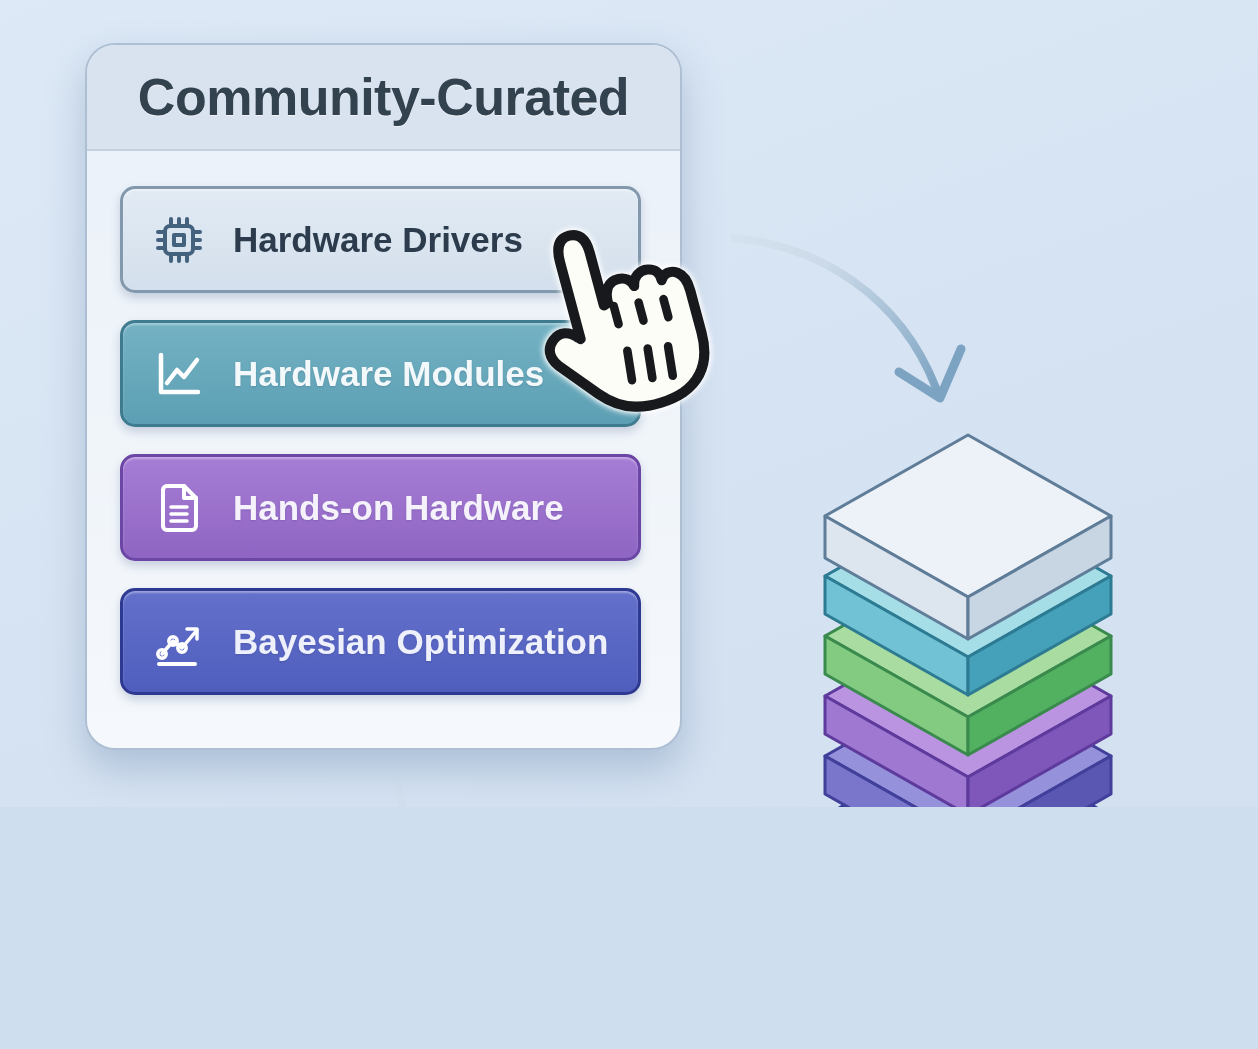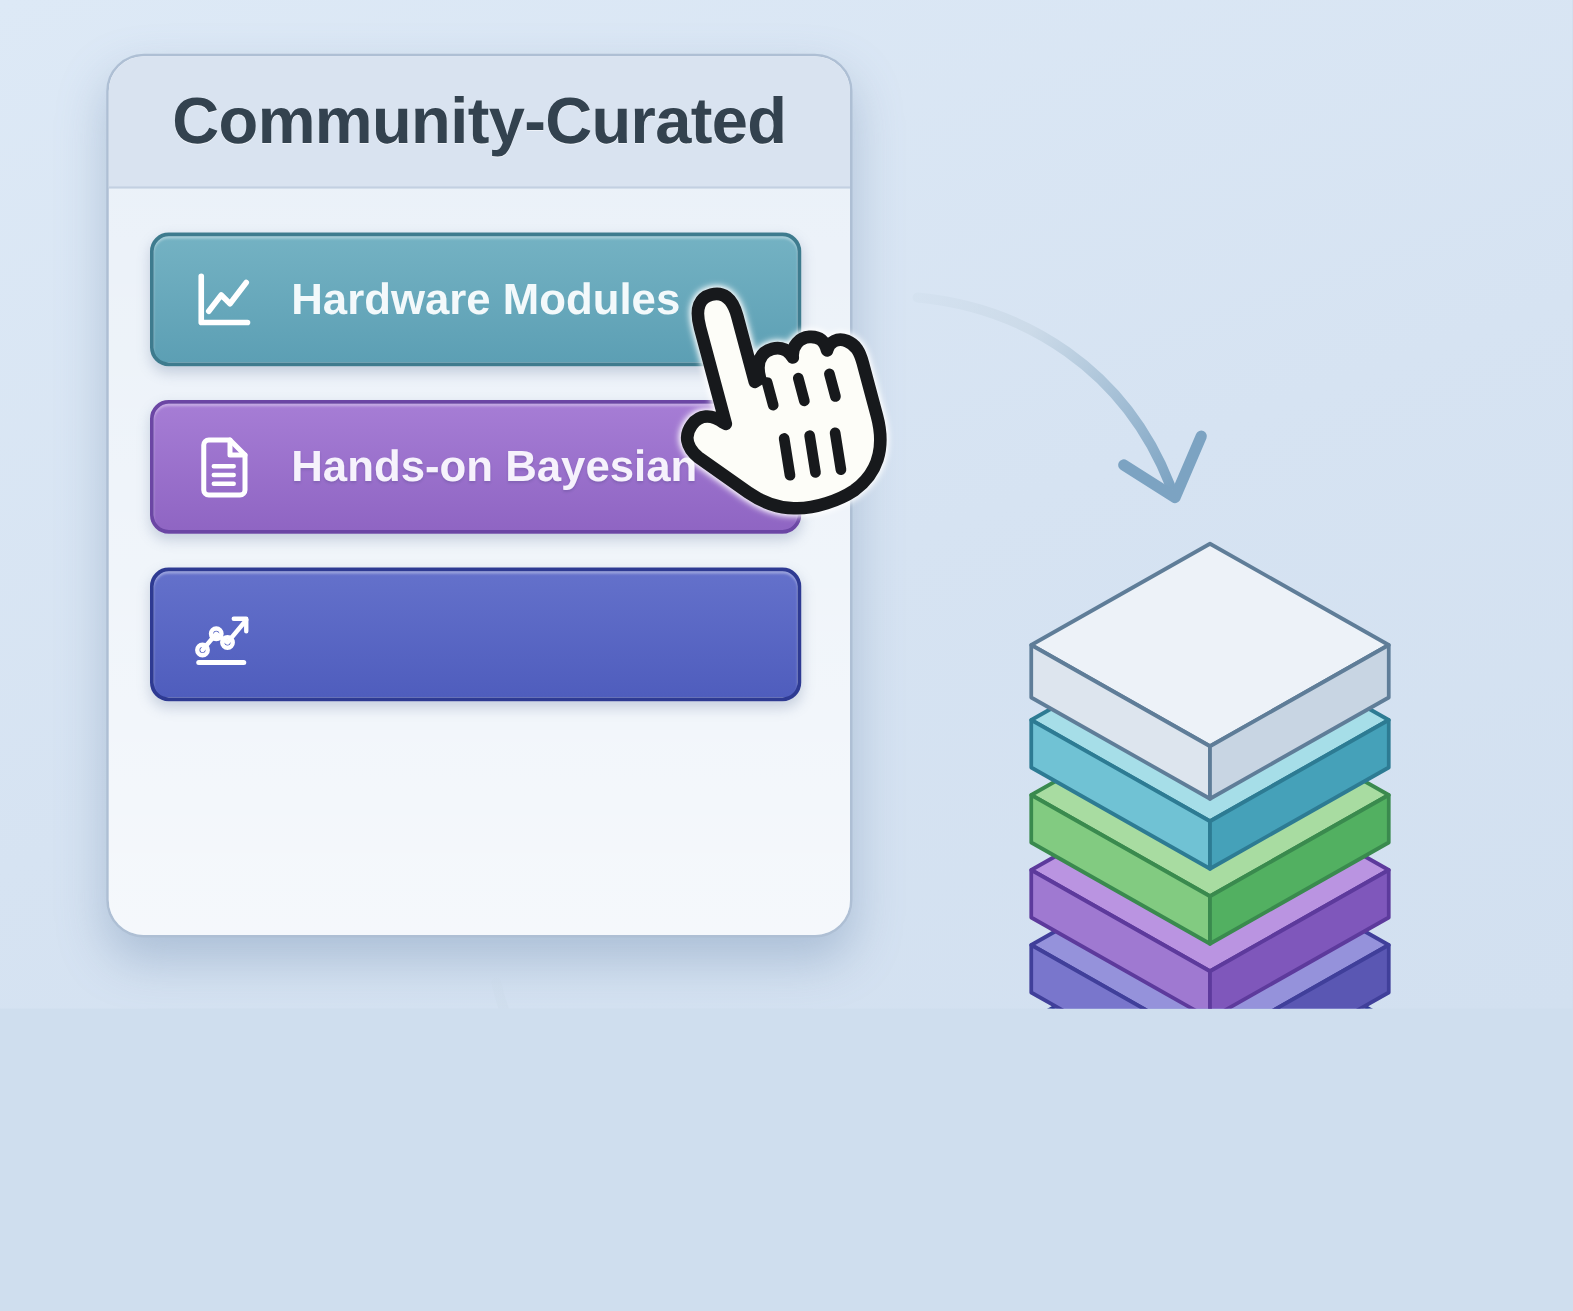--- a/index.html
+++ b/index.html
@@ -54,53 +54,64 @@
 <body>
 
 <div class="canvas">
 
   <section class="panel" style="background: rgb(233, 240, 248); border-color: rgb(174, 191, 212);">
     <header class="panel-header" style="background: rgb(217, 227, 240);">
       <h1 class="panel-title" style="color: rgb(51, 66, 79);">Community-Curated</h1>
     </header>
     <div class="panel-body">
 
+      <button class="pill" style="background: linear-gradient(rgb(226, 235, 244), rgb(211, 223, 236)); border-color: rgb(130, 152, 172); color: rgb(44, 60, 76);">
+        <span class="btn-icon" style="color: rgb(68, 97, 126);">
+          <svg viewBox="0 0 58 58" fill="none" stroke="currentColor" stroke-width="4" stroke-linecap="round" stroke-linejoin="round">
+            <rect x="15" y="15" width="28" height="28" rx="5"></rect>
+            <rect x="24" y="24" width="10" height="10" stroke-width="4"></rect>
+            <path d="M21 15V8 M29 15V8 M37 15V8 M21 43v7 M29 43v7 M37 43v7 M15 21H8 M15 29H8 M15 37H8 M43 21h7 M43 29h7 M43 37h7"></path>
+          </svg>
+        </span>
+        <span class="btn-label">Hardware Drivers</span>
+      </button>
 
       <button class="pill" style="background: linear-gradient(rgb(116, 178, 195), rgb(92, 159, 180)); border-color: rgb(62, 123, 142); color: rgb(243, 249, 251);">
         <span class="btn-icon" style="color: rgb(255, 255, 255);">
           <svg viewBox="0 0 58 58" fill="none" stroke="currentColor" stroke-width="4.5" stroke-linecap="round" stroke-linejoin="round">
             <path d="M11 10v37h37"></path>
             <path d="M17 38l10-13 7 7 13-17"></path>
           </svg>
         </span>
         <span class="btn-label">Hardware Modules</span>
       </button>
 
       <button class="pill" style="background: linear-gradient(rgb(166, 125, 213), rgb(143, 101, 195)); border-color: rgb(107, 70, 164); color: rgb(246, 242, 252);">
         <span class="btn-icon" style="color: rgb(255, 255, 255);">
           <svg viewBox="0 0 58 58" fill="none" stroke="currentColor" stroke-width="4" stroke-linecap="round" stroke-linejoin="round">
             <path d="M17 7h17l12 12v28a4 4 0 0 1-4 4H17a4 4 0 0 1-4-4V11a4 4 0 0 1 4-4z"></path>
             <path d="M34 7v12h12"></path>
             <path d="M21 28h16 M21 35h16 M21 42h16" stroke-width="3.5"></path>
           </svg>
         </span>
-        <span class="btn-label">Hands-on Bayesian</span>
+        <span class="btn-label">Hands-on Hardware</span>
       </button>
 
       <button class="pill" style="background: linear-gradient(rgb(100, 113, 203), rgb(79, 93, 189)); border-color: rgb(46, 58, 146); color: rgb(238, 240, 251);">
         <span class="btn-icon" style="color: rgb(255, 255, 255);">
           <svg viewBox="0 0 58 58" fill="none" stroke="currentColor" stroke-width="3.5" stroke-linecap="round" stroke-linejoin="round">
             <path d="M12 41l11-13 9 7 15-18"></path>
             <path d="M37 16h10v10"></path>
             <circle cx="12" cy="41" r="4.2"></circle>
             <circle cx="23" cy="28" r="4.2"></circle>
             <circle cx="32" cy="35" r="4.2"></circle>
             <path d="M9 51h36" stroke-width="4"></path>
           </svg>
         </span>
+        <span class="btn-label">Bayesian Optimization</span>
       </button>
 
     </div>
   </section>
 
   <svg class="arrows" viewBox="0 0 1258 1049">
     <defs>
       <linearGradient id="ag1" gradientUnits="userSpaceOnUse" x1="734" y1="238" x2="936" y2="390">
         <stop offset="0" stop-opacity="0.25" stop-color="#c9d8e6"></stop>
         <stop offset="0.35" stop-opacity="0.8" stop-color="#c9d8e6"></stop>

